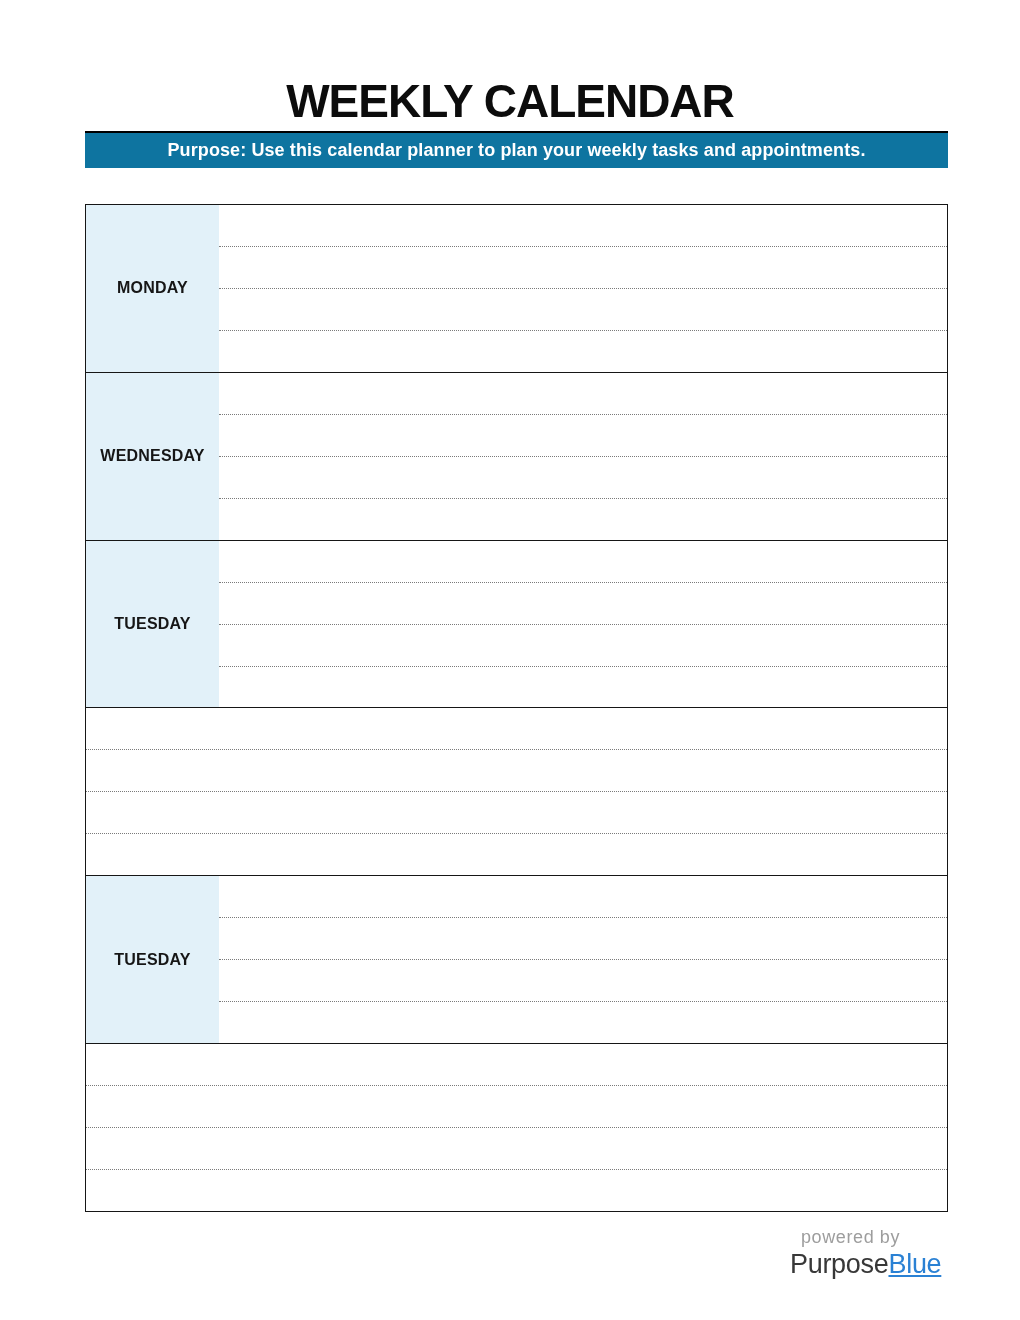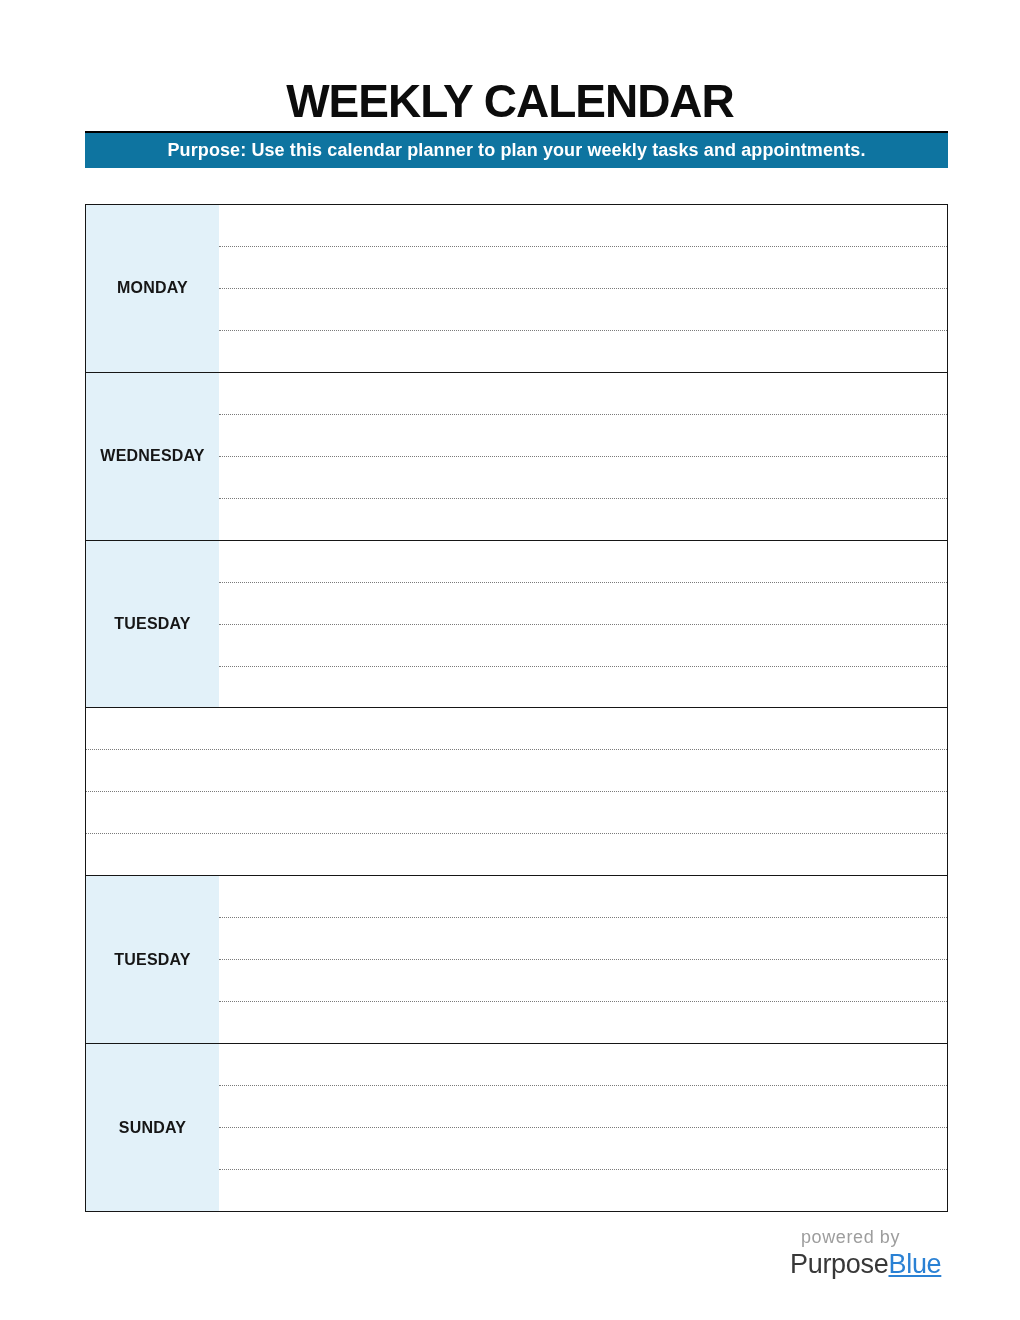--- a/index.html
+++ b/index.html
@@ -145,21 +145,20 @@
       <div class="row">
         <div class="day-cell">TUESDAY</div>
         <div class="notes-cell">
           <div class="note-line"></div>
           <div class="note-line"></div>
           <div class="note-line"></div>
           <div class="note-line"></div>
         </div>
       </div>
       <div class="row">
-        <div class="day-cell">SUNDAY</div>
         <div class="notes-cell">
           <div class="note-line"></div>
           <div class="note-line"></div>
           <div class="note-line"></div>
           <div class="note-line"></div>
         </div>
       </div>
     </div>
 
   <div class="footer">

